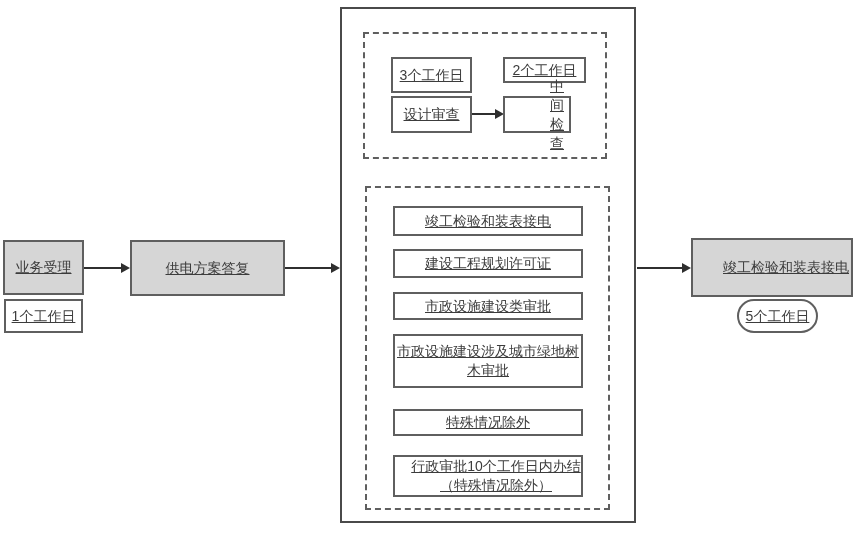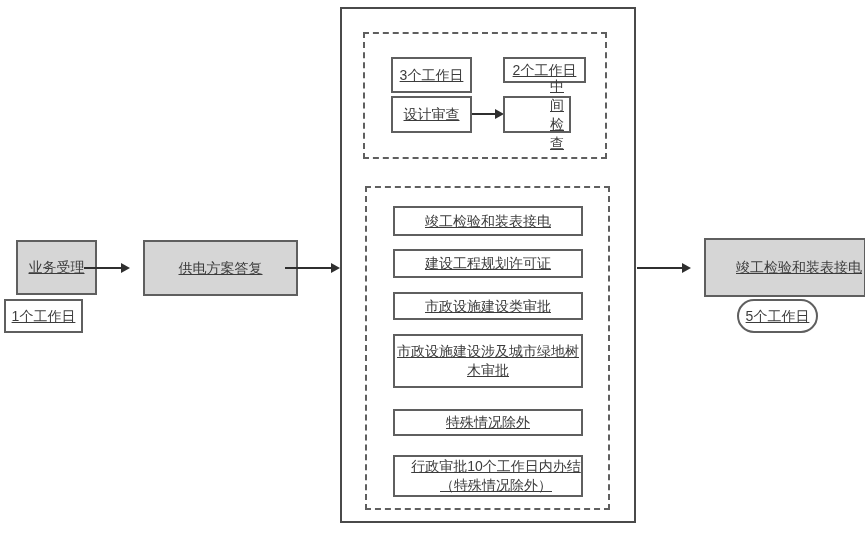--- a/index.html
+++ b/index.html
@@ -19,21 +19,21 @@
     flex-direction: column;
     align-items: center;
     justify-content: center;
     text-align: center;
     font-size: 14px;
     line-height: 19px;
     background: #ffffff;
     border: 2px solid var(--box-border, #5f5f5f);
     text-decoration: underline;
   }
-  .stage { background: var(--stage-fill, #d6d6d6); margin-left: 13px; }
+  .stage { background: var(--stage-fill, #d6d6d6); }
   .outer {
     position: absolute;
     box-sizing: border-box;
     border: 2px solid var(--outer-border, #4a4a4a);
     background: #ffffff;
   }
   .dashed {
     position: absolute;
     box-sizing: border-box;
     border: 2px dashed var(--box-border, #5f5f5f);

